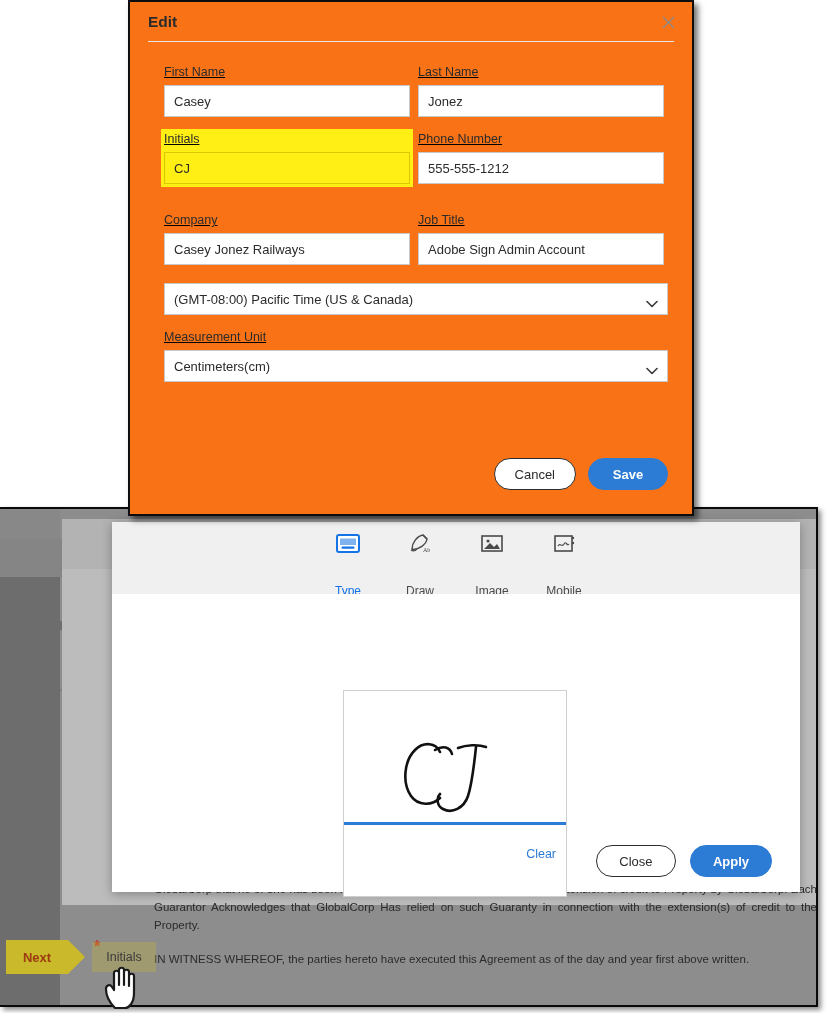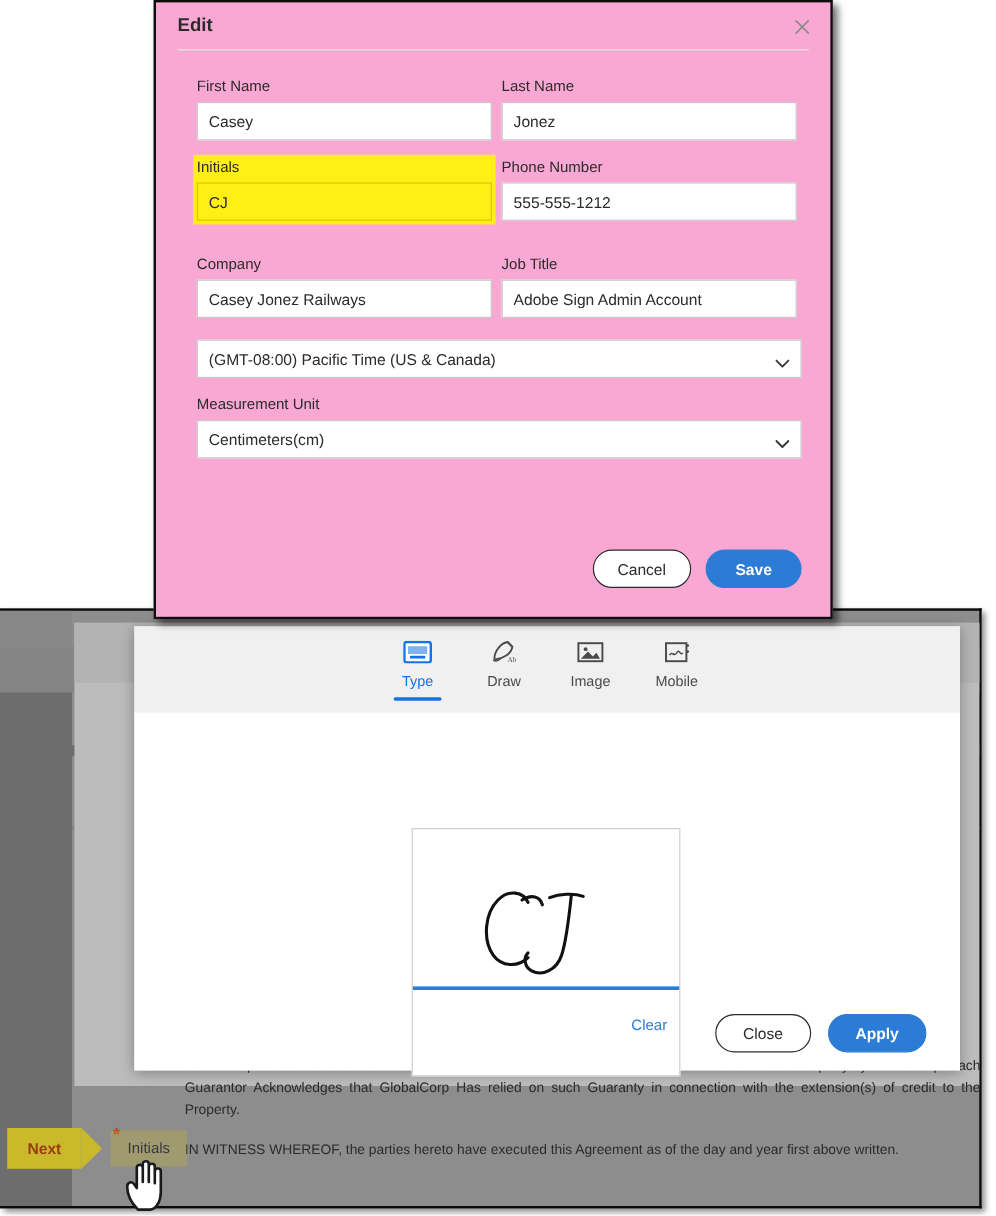--- a/index.html
+++ b/index.html
@@ -105,20 +105,21 @@
     display:flex;align-items:flex-start;justify-content:center;
     gap:16px;
     padding-top:8px;
     box-sizing:border-box;
   }
   .sig-tab{
     width:56px;
     display:flex;flex-direction:column;align-items:center;
     cursor:pointer;
     position:relative;
+    gap:23px;
   }
   .sig-tab .ticon{height:26px;display:flex;align-items:center;justify-content:center;margin-bottom:5px;}
   .sig-tab .tlabel{font-size:12px;color:#4a4a4a;}
   .sig-tab.active .tlabel{color:#1473e6;}
   .sig-tab.active .underline{
     position:absolute;bottom:-9px;left:8px;width:40px;height:3px;background:#1473e6;border-radius:2px;
   }
 
   .sig-body{position:relative;height:298px;background:#ffffff;}
 
@@ -145,42 +146,42 @@
   .sig-actions{
     position:absolute;right:28px;bottom:15px;
     display:flex;align-items:center;gap:14px;text-align:center;
   }
 
   
   .edit-dialog{
     position:absolute;
     left:128px; top:0px;
     width:566px; height:516px;
-    background:#f9a8d4;
+    background:#f97316;
     border:2px solid #0d0d0d;
     box-sizing:border-box;
     box-shadow:4px 4px 6px rgba(0,0,0,.55);
     overflow:hidden;
   }
   .ed-title-bar{
     position:relative;
     height:39px;
     display:flex;align-items:center;
     padding:0 18px;
   }
   .ed-title{font-size:15.5px;font-weight:bold;color:#2b2b2b;}
   .ed-close{
     position:absolute;right:12px;top:8px;
     width:24px;height:24px;
     display:flex;align-items:center;justify-content:center;
     cursor:pointer;color:#8a8a8a;font-size:17px;line-height:1;
   }
   .ed-divider{height:1px;background:#e6e6e6;margin:0 18px;}
 
-  .ed-body{padding:22px 24px 0 34px;}
+  .ed-body{padding:22px 24px 0 34px;text-decoration:underline;}
   .row{display:flex;gap:8px;margin-bottom:14px;}
   .col{width:246px;}
   .col.full{width:512px;}
   .fld-label{
     font-size:12.5px;color:#2b2b2b;margin-bottom:5px;display:block;
     line-height:16px;
   }
   .fld-input{
     width:100%;
     height:32px;

